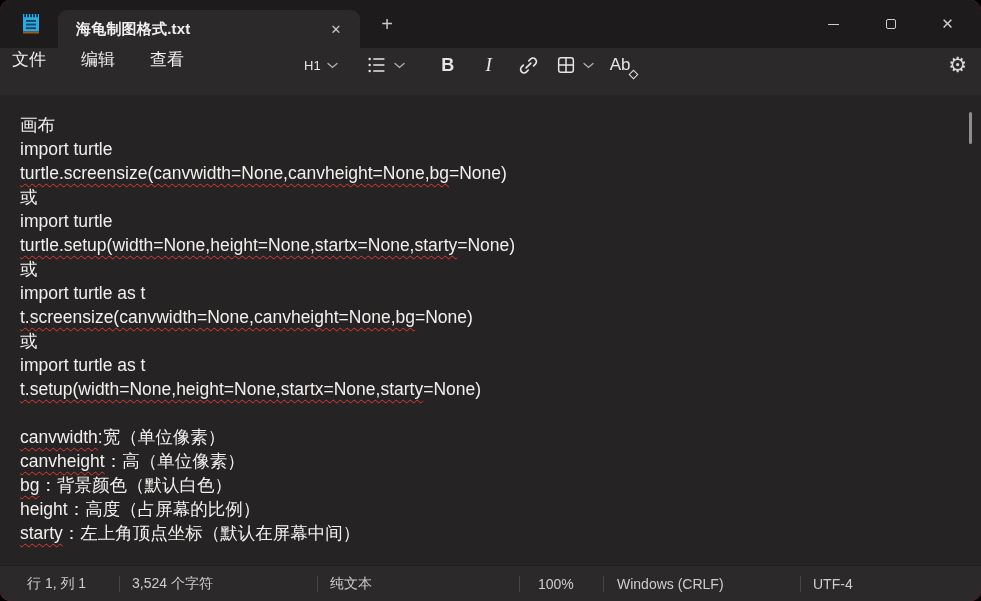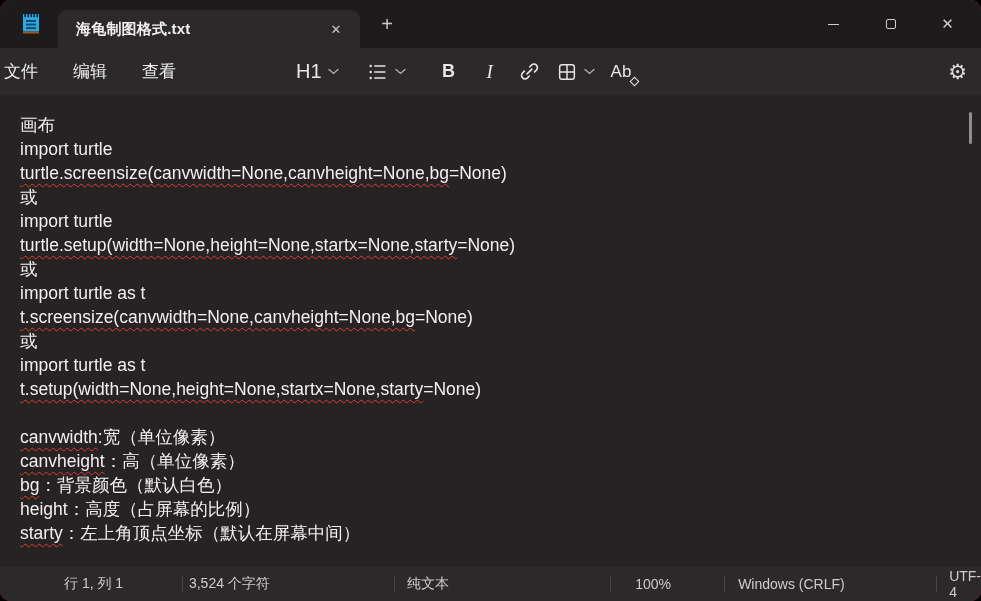--- a/index.html
+++ b/index.html
@@ -19,26 +19,26 @@
              color:#cbc9c8; font-size:20px; font-weight:300; line-height:24px; text-align:center; border-radius:4px; cursor:pointer; }
   .win-controls { position:absolute; right:5px; top:0; height:48px; display:flex; }
   .win-btn { width:57px; height:48px; border:none; background:transparent; display:flex;
              align-items:center; justify-content:center; color:#d0cecd; cursor:pointer; }
   .min-bar { display:block; width:11px; height:1px; background:#d0cecd; }
   .max-box { display:block; width:10px; height:10px; border:1px solid #d0cecd; border-radius:2px; }
   .close-x { font-size:15px; }
 
   
   .toolbar { position:absolute; top:48px; left:0; right:0; height:47px; background:#2b2929;
-             display:flex; align-items:center; padding-left:4px; }
+             display:flex; align-items:flex-start; padding-left:12px; }
   .menu-item { border:none; background:transparent; color:#f0eeee; font-size:17px; margin-right:35px;
                font-family:inherit; cursor:pointer; }
   .tb-btn { border:none; background:transparent; display:flex; align-items:center; gap:6px;
             color:#e8e6e5; cursor:pointer; height:34px; border-radius:5px; }
-  .heading-btn { margin-left:85px; font-size:20px; }
+  .heading-btn { margin-left:85px; font-size:13px; }
   .list-btn { margin-left:28px; }
   .bold-btn { margin-left:29px; font-weight:700; font-size:18px; width:28px; justify-content:center; }
   .italic-btn { margin-left:13px; font-family:"Liberation Serif","DejaVu Serif",serif; font-style:italic;
                 font-size:19px; width:28px; justify-content:center; }
   .link-btn { margin-left:14px; }
   .table-btn { margin-left:15px; }
   .clearfmt-btn { margin-left:16px; position:relative; font-size:17px; padding-right:6px; }
   .eraser { position:absolute; right:-1px; bottom:4px; width:7px; height:7px; border:1.4px solid #e8e6e5;
             background:#2b2929; transform:rotate(45deg); }
   .settings-btn { margin-left:auto; margin-right:14px; font-size:21px; color:#dddbda;
@@ -51,27 +51,27 @@
   .line { height:24px; line-height:24px; font-size:17.5px; color:#f2f0ef; white-space:pre; }
   .misspell { text-decoration-line:underline; text-decoration-style:wavy; text-decoration-color:#e23b2e;
               text-decoration-thickness:1px; text-underline-offset:4px; }
   .scroll-thumb { position:absolute; right:9px; top:17px; width:3px; height:32px; background:#908e8d;
                   border-radius:2px; cursor:pointer; }
 
   
   .statusbar { position:absolute; bottom:0; left:0; right:0; height:36px; background:#2b2929;
                border-top:1px solid #1f1d1d; display:flex; align-items:stretch;
                font-size:14px; color:#cfcdcc; }
-  .sb-cell { display:flex; align-items:center; position:relative;margin-left:37px; }
+  .sb-cell { display:flex; align-items:center; position:relative; }
   .sb-cell:not(:first-child)::before { content:""; position:absolute; left:0; top:10px; width:1px;
                                        height:16px; background:#474545; }
   .sb-pos   { width:119px; padding-left:27px; }
-  .sb-chars { width:198px; padding-left:7px; }
+  .sb-chars { width:198px; padding-left:13px; }
   .sb-type  { width:202px; padding-left:13px; }
-  .sb-zoom  { width:84px;  padding-left:25px; }
+  .sb-zoom  { width:84px;  padding-left:19px; }
   .sb-eol   { width:197px; padding-left:14px; }
   .sb-enc   { flex:1;      padding-left:13px; }
 
   svg { display:block; }
 </style>
 </head>
 <body>
 
 <div class="window">
 

